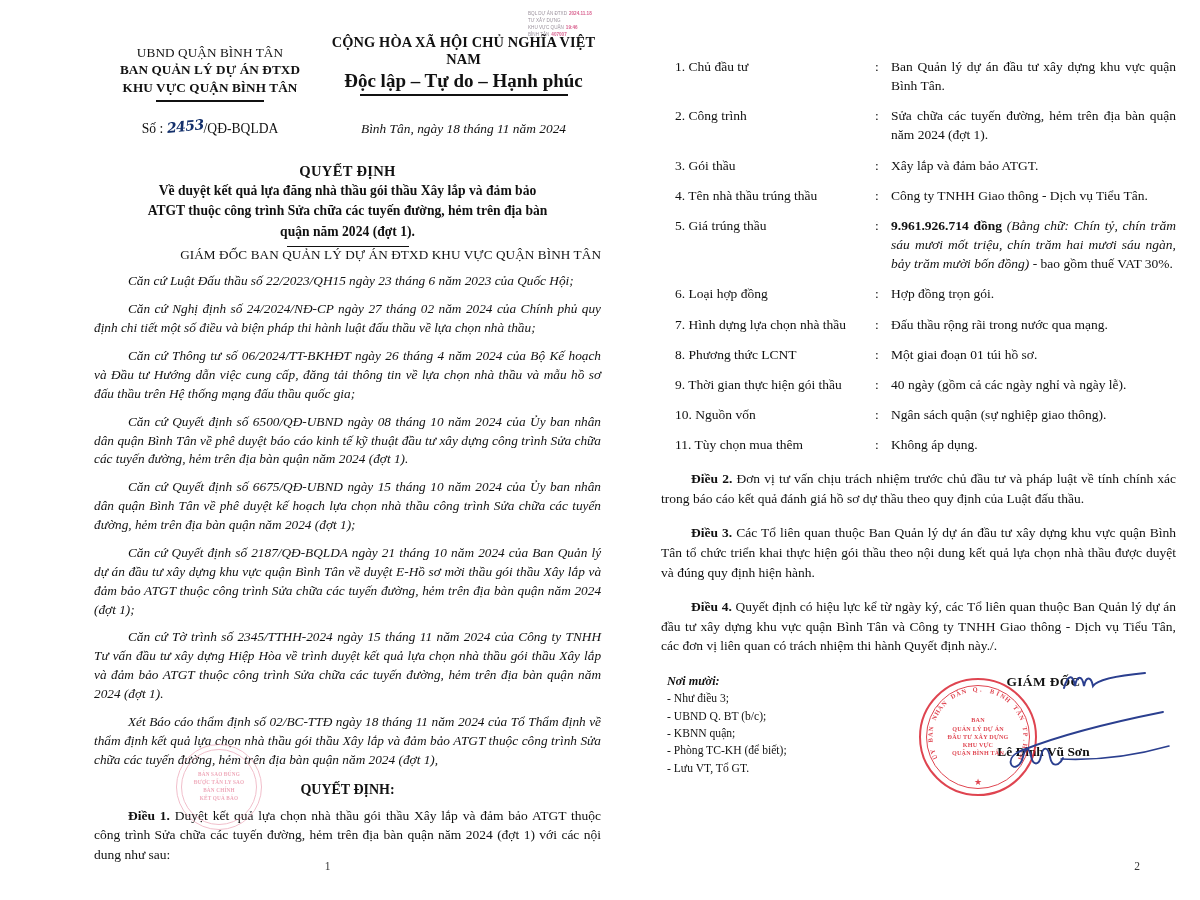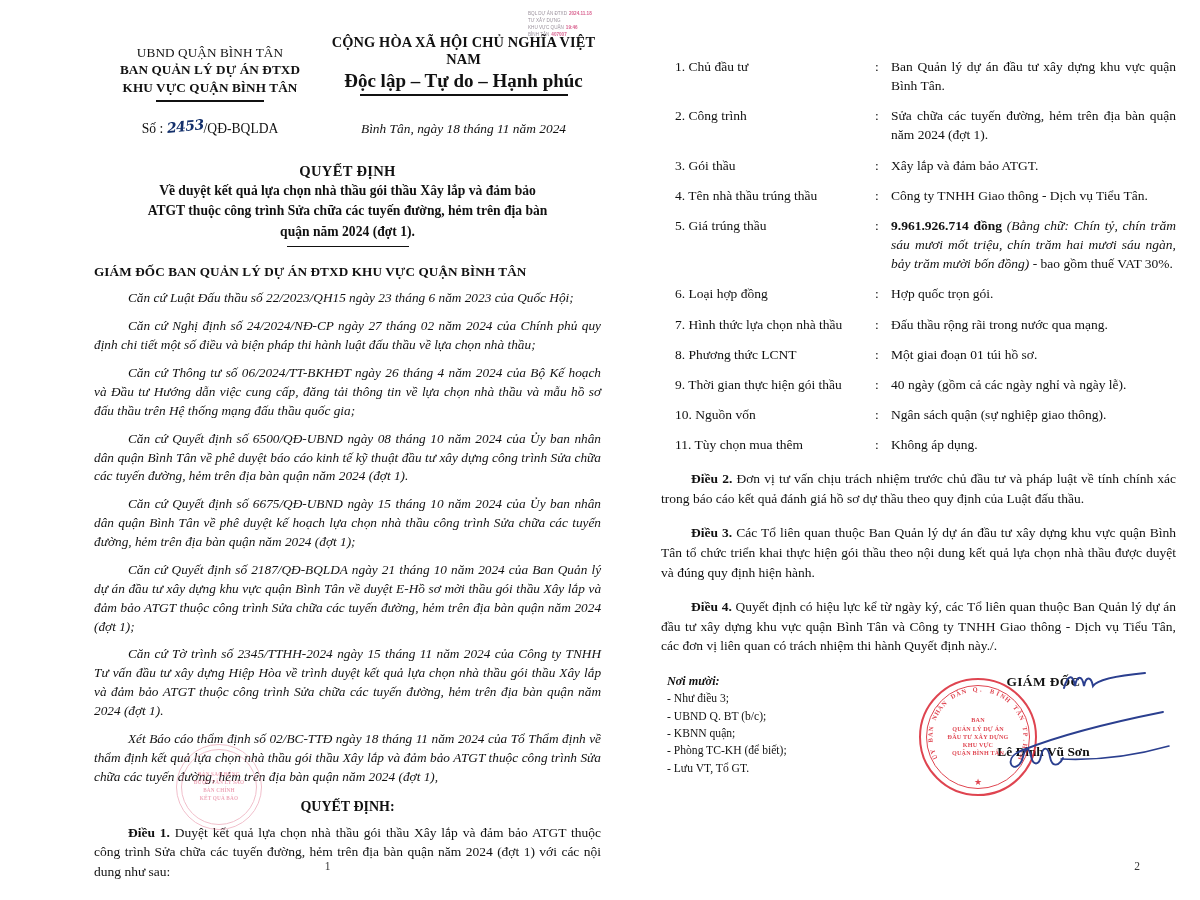--- a/index.html
+++ b/index.html
@@ -37,21 +37,21 @@
     font-size: 14px; transform: rotate(-6deg) translateY(-2px);
     display: inline-block; letter-spacing: -.5px;
   }
   .place { flex: 1; text-align: center; font-style: italic; font-size: 13.4px; padding-top: 1px; }
 
   
   .title-block { text-align: center; margin-top: 26px; }
   .t-quyetdinh { font-weight: bold; font-size: 14.6px; letter-spacing: .3px; }
   .t-sub { font-weight: bold; font-size: 13.6px; line-height: 1.35; margin-top: 2px; }
   .title-block .rule { width: 122px; margin-top: 5px; }
-  .t-giamdoc { text-align: left; font-weight: bold; font-size: 13.2px; margin-top: 17px; letter-spacing: .1px; }
+  .t-giamdoc { text-align: right; font-weight: normal; font-size: 13.2px; letter-spacing: .1px; }
 
   
   p { margin: 0; }
   .para {
     font-style: italic; font-size: 13.3px; line-height: 1.42;
     text-align: justify; text-justify: inter-word;
     text-indent: 34px; margin-top: 9px;
   }
   .center-bold { text-align: center; font-weight: bold; font-size: 14px; margin-top: 12px; }
   .dieu1 { font-size: 13.5px; line-height: 1.45; text-align: justify; text-indent: 34px; margin-top: 8px; }
@@ -151,21 +151,21 @@
     </div>
 
     <div class="numline">
       <div class="docnum"><span>Số :</span>
         <span class="handnum">2453</span><span>/QĐ-BQLDA</span></div>
       <div class="place">Bình Tân, ngày  18 tháng  11 năm 2024</div>
     </div>
 
     <div class="title-block">
       <div class="t-quyetdinh">QUYẾT ĐỊNH</div>
-      <div class="t-sub">Về duyệt kết quả lựa chọn nhà thầu gói thầu Xây lắp và đảm bảo</div>
+      <div class="t-sub">Về duyệt kết quả lựa đăng nhà thầu gói thầu Xây lắp và đảm bảo</div>
       <div class="t-sub">ATGT thuộc công trình Sửa chữa các tuyến đường, hẻm trên địa bàn</div>
       <div class="t-sub">quận năm 2024 (đợt 1).</div>
       <div class="rule"></div>
     </div>
 
     <div class="t-giamdoc">GIÁM ĐỐC BAN QUẢN LÝ DỰ ÁN ĐTXD KHU VỰC QUẬN BÌNH TÂN</div>
 
     <p class="para">Căn cứ Luật Đấu thầu số 22/2023/QH15 ngày 23 tháng 6 năm 2023 của Quốc Hội;</p>
     <p class="para">Căn cứ Nghị định số 24/2024/NĐ-CP ngày 27 tháng 02 năm 2024 của Chính phủ quy định chi tiết một số điều và biện pháp thi hành luật đấu thầu về lựa chọn nhà thầu;</p>
     <p class="para">Căn cứ Thông tư số 06/2024/TT-BKHĐT ngày 26 tháng 4 năm 2024 của Bộ Kế hoạch và Đầu tư Hướng dẫn việc cung cấp, đăng tải thông tin về lựa chọn nhà thầu và mẫu hồ sơ đấu thầu trên Hệ thống mạng đấu thầu quốc gia;</p>
@@ -219,25 +219,25 @@
 
       <div class="item">
         <div class="item-label"><span>5.</span> <span>Giá trúng thầu</span></div>
         <div class="item-colon">:</div>
         <div class="item-value"><span class="money">9.961.926.714 đồng</span> <span class="words">(Bằng chữ: Chín tỷ, chín trăm sáu mươi mốt triệu, chín trăm hai mươi sáu ngàn, bảy trăm mười bốn đồng)</span><span> - bao gồm thuế VAT 30%.</span></div>
       </div>
 
       <div class="item">
         <div class="item-label"><span>6.</span> <span>Loại hợp đồng</span></div>
         <div class="item-colon">:</div>
-        <div class="item-value">Hợp quốc trọn gói.</div>
-      </div>
-
-      <div class="item">
-        <div class="item-label"><span>7.</span> <span>Hình thức lựa chọn nhà thầu</span></div>
+        <div class="item-value">Hợp đồng trọn gói.</div>
+      </div>
+
+      <div class="item">
+        <div class="item-label"><span>7.</span> <span>Hình dựng lựa chọn nhà thầu</span></div>
         <div class="item-colon">:</div>
         <div class="item-value">Đấu thầu rộng rãi trong nước qua mạng.</div>
       </div>
 
       <div class="item">
         <div class="item-label"><span>8.</span> <span>Phương thức LCNT</span></div>
         <div class="item-colon">:</div>
         <div class="item-value">Một giai đoạn 01 túi hồ sơ.</div>
       </div>
 

